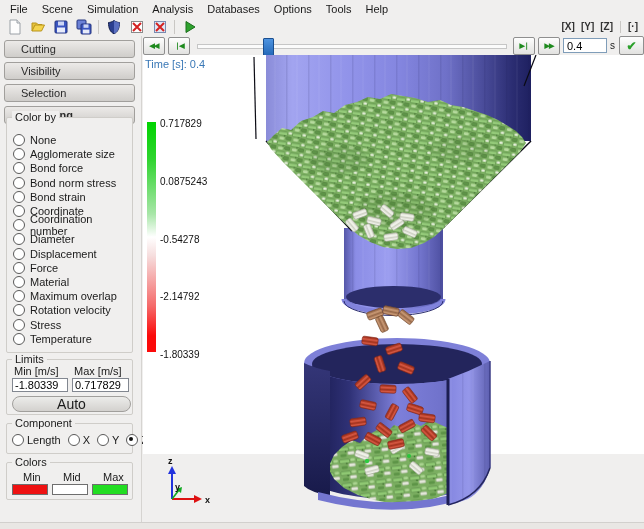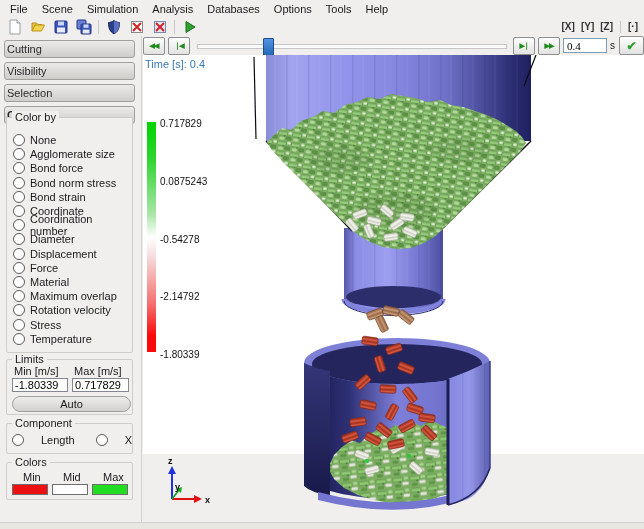--- a/index.html
+++ b/index.html
@@ -14,56 +14,56 @@
   .toolbar{position:absolute;left:0;top:17px;width:100%;height:19px;display:flex;
            align-items:center;padding-left:3px;}
   .tbtn{width:23px;height:18px;display:flex;align-items:center;justify-content:center;}
   .tsep{width:1px;height:14px;background:#c9c7c4;margin:0 3px;}
   .viewbtns{position:absolute;right:3px;top:17px;height:19px;display:flex;align-items:center;}
   .vbtn{font-size:10px;color:#333;padding:1px 3px;font-weight:bold;}
   .vsep{width:1px;height:12px;background:#c9c7c4;margin:0 4px;}
   
   .sidebar{position:absolute;left:0;top:36px;width:140px;height:486px;}
   .sect{position:absolute;left:4px;width:131px;height:18px;display:flex;align-items:center;
-        padding-left:2px;box-sizing:border-box;border:1px solid #a19f9c;border-radius:3px;
+        padding-left:16px;box-sizing:border-box;border:1px solid #a19f9c;border-radius:3px;
         background:linear-gradient(#eceae8,#cfcdca);color:#2a2a2a;}
   .sect.active{font-weight:bold;}
   .groupbox{position:absolute;left:6px;width:127px;border:1px solid #cfcdc9;
             border-radius:2px;box-sizing:border-box;background:#f0efee;}
   .gb-legend{position:absolute;top:-7px;left:5px;background:#f0efee;padding:0 3px;}
   .optrow{height:14.2px;display:flex;align-items:center;gap:5px;padding-left:6px;}
   .radio{width:10px;height:10px;border:1px solid #5a5a5a;border-radius:50%;
          background:#fff;position:relative;flex:0 0 auto;}
   .radio.checked::after{content:"";position:absolute;left:2px;top:2px;width:4px;height:4px;
          border-radius:50%;background:#111;}
   .fld{position:absolute;height:14px;border:1px solid #828790;background:#fff;
        font-family:"Liberation Sans",sans-serif;font-size:11px;padding:0 2px;box-sizing:border-box;}
   .autobtn{position:absolute;border:1px solid #a19f9c;border-radius:8px;
-       background:linear-gradient(#ececea,#d3d1ce);font-size:11px;display:flex;
+       background:linear-gradient(#ececea,#d3d1ce);font-size:14px;display:flex;
        align-items:center;justify-content:center;}
   .swatch{position:absolute;width:36px;height:11px;border:1px solid #6e6e6e;box-sizing:border-box;}
   .swlabel{position:absolute;top:8px;font-size:11px;}
   
   .vdiv{position:absolute;left:141px;top:36px;width:1px;height:486px;background:#d6d4d1;}
   .statusbar{position:absolute;left:0;top:522px;width:100%;height:7px;background:#e9e7e4;
              border-top:1px solid #d2d0cd;box-sizing:border-box;}
   
   .playbar{position:absolute;left:143px;top:36px;width:501px;height:19px;display:flex;
            align-items:center;}
   .pbtn{width:20px;height:16px;border:1px solid #8f8f8f;border-radius:2px;
         background:linear-gradient(#fefefe,#e2e2e0);color:#1e8a1e;font-size:7px;
         font-weight:bold;display:flex;align-items:center;justify-content:center;
         letter-spacing:-1px;margin-right:3px;flex:0 0 auto;}
   .slider{flex:1;position:relative;height:16px;margin:0 6px 0 4px;}
   .track{position:absolute;left:0;right:0;top:6px;height:3px;background:#fbfbfb;
          border:1px solid #c6c6c6;}
   .thumb{position:absolute;left:66px;top:0;width:9px;height:16px;
          background:linear-gradient(#4f94e0,#2468b8);border:1px solid #1b4f90;border-radius:1px;}
   .timefield{width:44px;height:15px;border:1px solid #7f9db9;font-size:11px;padding:0 3px;
-         font-family:Liberation Serif, serif;box-sizing:border-box;flex:0 0 auto;}
+         font-family:Liberation Sans, sans-serif;box-sizing:border-box;flex:0 0 auto;}
   .unit{font-size:10px;margin:0 4px 0 3px;flex:0 0 auto;}
   .checkbtn{width:23px;height:17px;border:1px solid #8f8f8f;border-radius:2px;
          background:linear-gradient(#fefefe,#e2e2e0);color:#2aa02a;font-size:12px;
          font-weight:bold;display:flex;align-items:center;justify-content:center;flex:0 0 auto;}
   
   .viewport{position:absolute;left:143px;top:55px;width:501px;height:399px;background:#fff;}
   .timelabel{position:absolute;left:2px;top:3px;color:#3a78b6;}
   .colorbar{position:absolute;left:4px;top:67px;width:9px;height:230px;
       background:linear-gradient(to bottom,#00d400 0%,#2ed42e 16%,#a8e6a8 40%,
                  #ffffff 50%,#f6dede 58%,#f56a6a 80%,#fb0a0a 93%,#fb0a0a 100%);}
@@ -225,21 +225,21 @@
       <span class="gb-legend">Limits</span>
       <span style="position:absolute;left:7px;top:5px">Min [m/s]</span>
       <span style="position:absolute;left:67px;top:5px">Max [m/s]</span>
       <input class="fld" style="left: 5px; top: 18px; width: 56px;" value="-1.80339">
       <input class="fld" style="left: 65px; top: 18px; width: 57px;" value="0.717829">
       <div class="autobtn" style="left:5px;top:36px;width:117px;height:14px">Auto</div>
     </div>
 
     <div class="groupbox" style="top:387px;height:31px">
       <span class="gb-legend">Component</span>
-      <div style="display:flex;align-items:center;gap:17px;padding:10px 0 0 5px">
+      <div style="display:flex;align-items:center;gap:3px;padding:10px 0 0 5px">
         <span class="radio"></span>
           <span>Length</span>
         <span class="radio" style="margin-left:4px"></span>
           <span>X</span>
         <span class="radio" style="margin-left:4px"></span>
           <span>Y</span>
         <span class="radio checked" style="margin-left:4px"></span>
           <span>Z</span>
       </div>
     </div>

